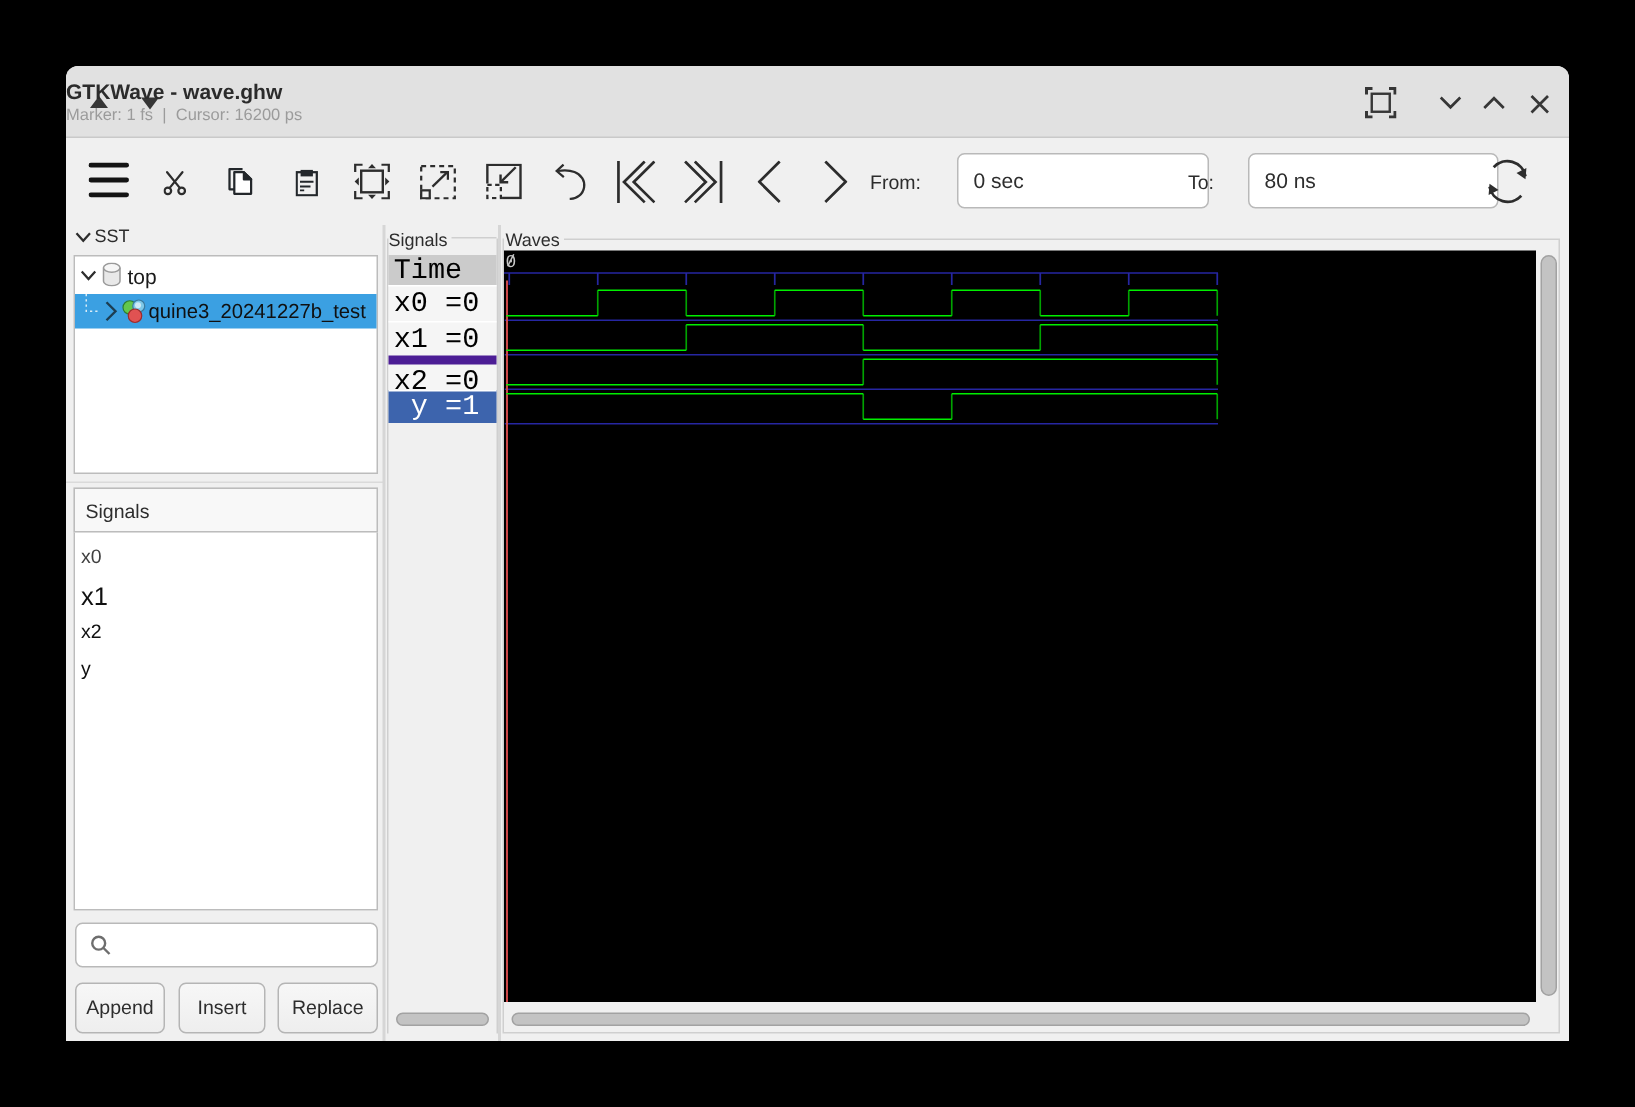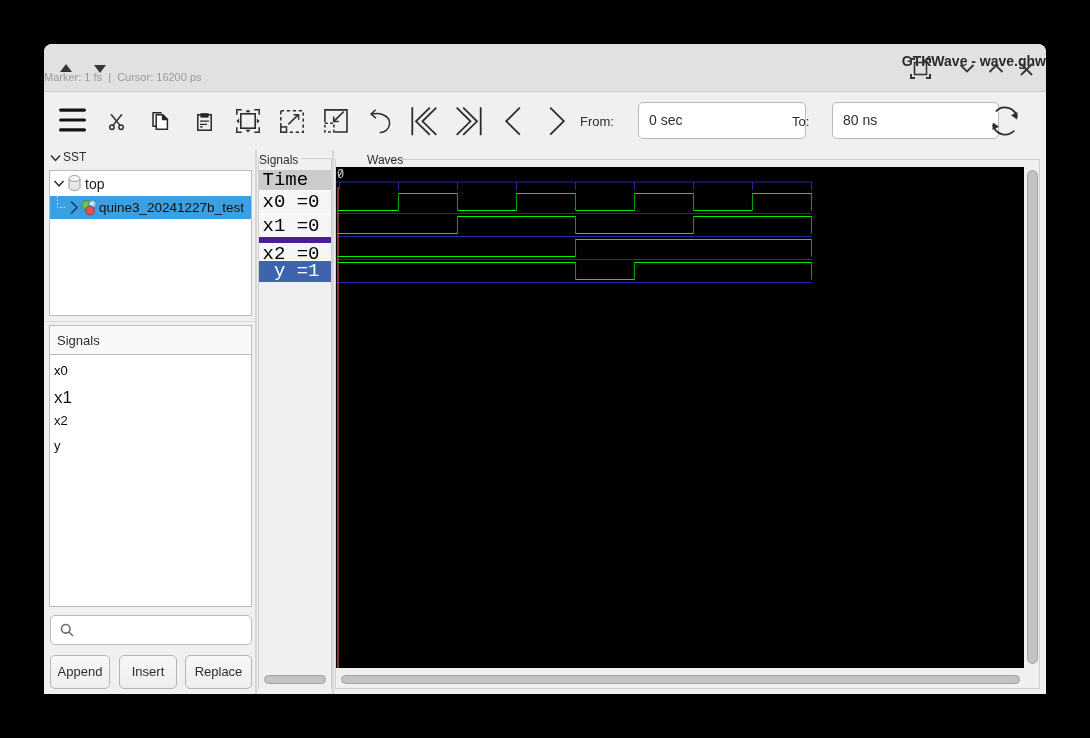--- a/index.html
+++ b/index.html
@@ -8,21 +8,21 @@
   #win {
     position:absolute; left:44px; top:44px; width:1002px; height:650px;
     background:#f0f0f0; border-radius:8px 8px 0 0; overflow:hidden;
   }
   .abs { position:absolute; }
   
   #titlebar {
     position:absolute; left:0; top:0; width:1002px; height:48px;
     background:#e1e1e1; border-bottom:1px solid #c9c9c9;
   }
-  #title { position:absolute; top:9px; width:1002px; text-align:right;
+  #title { position:absolute; top:9px; width:1002px; text-align:left;
     font-size:14px; font-weight:bold; color:#2b2b2b; }
   #subtitle { position:absolute; top:27px; width:1002px; text-align:left;
     font-size:11px; color:#9b9b9b; }
   .tri-up { width:0; height:0; border-left:6px solid transparent;
     border-right:6px solid transparent; border-bottom:8px solid #363636; }
   .tri-dn { width:0; height:0; border-left:6px solid transparent;
     border-right:6px solid transparent; border-top:8px solid #363636; }
   
   #toolbar { position:absolute; left:0; top:49px; width:812px; height:57px; background:#f0f0f0; }
   .tbtxt { position:absolute; font-size:13px; color:#2d2d2d; }
@@ -214,21 +214,21 @@
       <circle cx="11.5" cy="5" r="4" fill="#7ec8e8" stroke="#3b7a9e" stroke-width="0.8"></circle>
       <circle cx="9" cy="11.5" r="4.5" fill="#e05252" stroke="#9e2b2b" stroke-width="0.8"></circle>
       <circle cx="11" cy="4.5" r="2" fill="#cfeaf6"></circle>
     </svg>
     <div class="abs" style="left:55px; top:156px; font-size:13.5px; color:#101010; white-space:nowrap; width:152px; overflow:hidden;">quine3_20241227b_test</div>
     <div class="abs" style="left:0px; top:276.5px; width:212px; height:1px; background:#dadada;"></div>
 
     <div class="whitebox" style="left:5px; top:281px; width:203px; height:282px;"></div>
     <div class="abs" style="left:5px; top:281px; width:203px; height:30px; background:#f8f8f8; border:1px solid #bcbcbc;"></div>
     <div class="abs" style="left:13px; top:289px; font-size:13px; color:#2d2d2d;">Signals</div>
-    <div class="abs" style="left:10px; top:319px; font-size:13px; color:#000000;">x0</div>
+    <div class="abs" style="left:10px; top:319px; font-size:13px; color:#404040;">x0</div>
     <div class="abs" style="left:10px; top:344px; font-size:17px; color:#101010;">x1</div>
     <div class="abs" style="left:10px; top:369px; font-size:13px; color:#101010;">x2</div>
     <div class="abs" style="left:10px; top:394px; font-size:13px; color:#101010;">y</div>
 
     <div class="abs" style="left:6px; top:571px; width:202px; height:30px; background:#fff; border:1px solid #b9b9b9; border-radius:5px;"></div>
     <svg class="abs" style="left:16px; top:579px;" width="14" height="14" viewBox="0 0 14 14">
       <circle cx="5.8" cy="5.8" r="4.3" stroke="#6e6e6e" stroke-width="1.6" fill="none"></circle>
       <path d="M9 9 L13 13" stroke="#6e6e6e" stroke-width="1.6"></path>
     </svg>
 
@@ -252,21 +252,21 @@
       <div style="height:22px; background:#3d64ad; line-height:21px; padding-left:4px; border-top:1px solid #fff; color:#fff;">&nbsp;y =1</div>
     </div>
 
     <div class="scrollthumb" style="left:220px; top:631px; width:62px; height:9px;"></div>
   </div>
 
   <div id="waves">
     <div class="abs" style="left:288px; top:106px; width:2px; height:544px; background:#d6d6d6;"></div>
     <div class="abs" style="left:291px; top:115px; width:705px; height:530px; border:1px solid #cfcfcf;"></div>
     <div class="abs" style="left:292px; top:106px; width:40px; height:16px; background:#f0f0f0;"></div>
-    <div class="label12" style="left:293px; top:109px;margin-left:30px;">Waves</div>
+    <div class="label12" style="left:293px; top:109px;">Waves</div>
 
     <div class="abs" style="left:292px; top:123px; width:688px; height:501px; background:#000;">
       <svg width="688" height="501" viewBox="0 0 688 501">
 
         <g stroke="#2626a2" stroke-width="1.15" fill="none">
           <path d="M0 15 H476"></path>
           <path d="M3.5 15 V23 M62.5 15 V23 M121.5 15 V23 M180.5 15 V23 M239.5 15 V23 M298.5 15 V23 M357.5 15 V23 M416.5 15 V23 M475.5 15 V23"></path>
           <path d="M0.5 46.5 H476 M0.5 69.5 H476 M0.5 92.5 H476 M0.5 115.5 H476"></path>
         </g>
 

